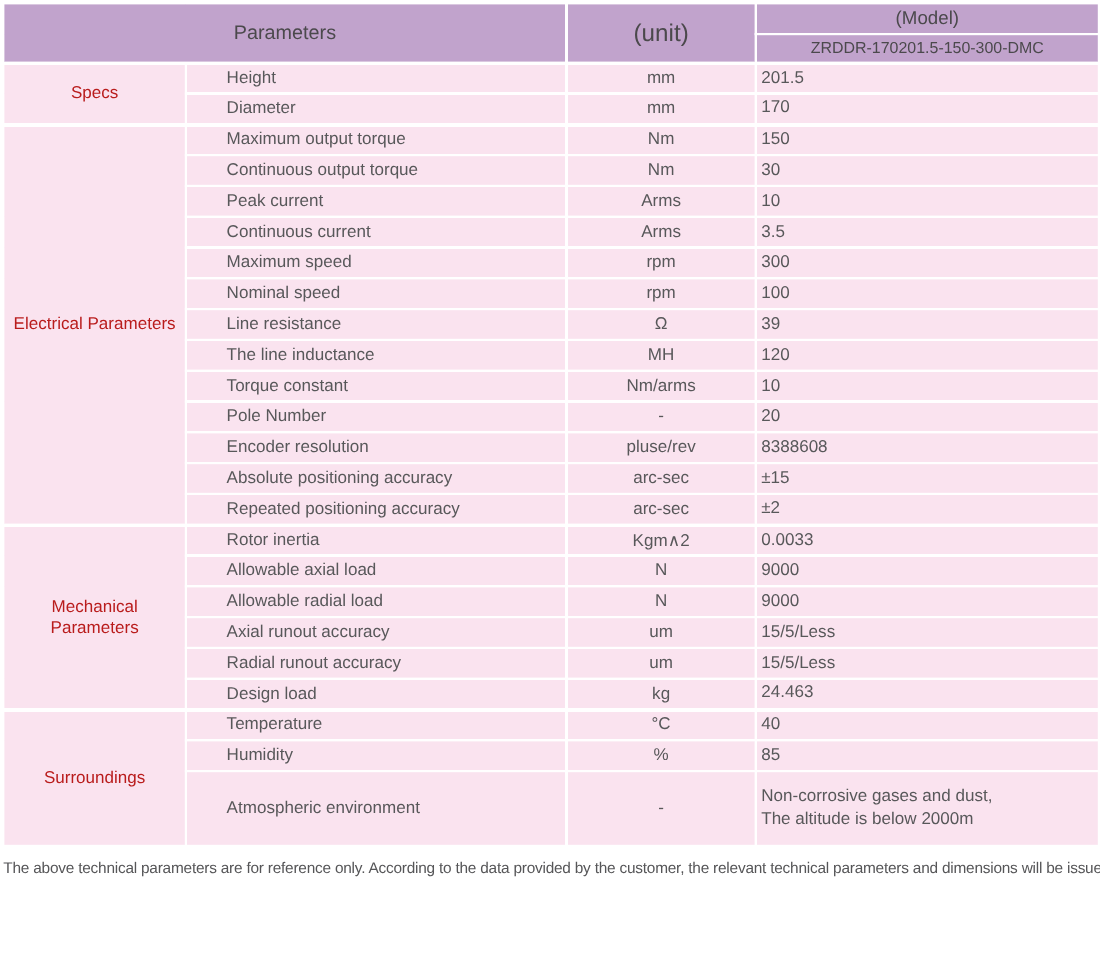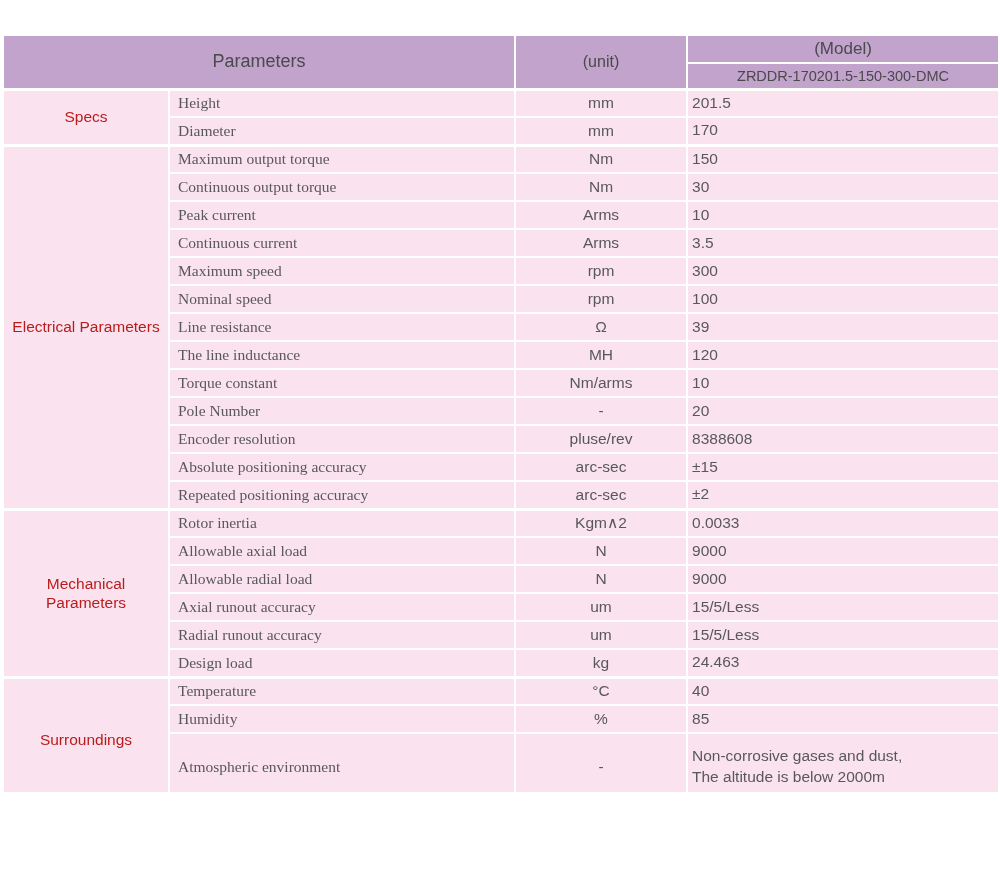--- a/index.html
+++ b/index.html
@@ -4,25 +4,24 @@
 <style>
   html,body{
     margin:0;
     padding:0;
     background:#ffffff;
     font-family:"Liberation Sans","DejaVu Sans",sans-serif;
     color:#58585a;
   }
   .page{
     width:1000px;
-    height:760px;
+    height:884px;
     box-sizing:border-box;
     padding:2px;
     background:#ffffff;
-    margin-top:32px;
   }
   table.spec-table{
     border-collapse:collapse;
     table-layout:fixed;
     width:996px;
   }
   col.c-group{width:166px;}
   col.c-param{width:346px;}
   col.c-unit{width:172px;}
   col.c-value{width:312px;}
@@ -35,39 +34,39 @@
     overflow:hidden;
   }
 
   
   .spec-table thead th{
     background:#c1a3cc;
     color:#4b494c;
     text-align:center;
   }
   th.hdr-parameters{font-size:18px;height:28px;}
-  th.hdr-unit{font-size:16px;}
+  th.hdr-unit{font-size:22px;}
   th.hdr-model{font-size:17px;height:28px;}
   th.hdr-model-number{font-size:14.5px;height:26px;}
 
   
   .spec-table tbody th.group-cell{
     background:#fae3ef;
     text-align:center;
     font-size:15.5px;
     color:#b91c1c;
     line-height:1.25;
   }
   .spec-table tbody td{
     background:#fae3ef;
     height:28px;
     font-size:15.5px;
     color:#58585a;
   }
-  td.param-cell{text-align:left;padding-left:8px;font-family:Liberation Serif, serif;}
+  td.param-cell{text-align:left;padding-left:36px;}
   td.unit-cell{text-align:center;}
   td.value-cell{text-align:left;white-space:pre-line;line-height:1.35;}
   tr.section-start th,tr.section-start td{border-top:3px solid #ffffff;}
   tr.row-tall td{height:68px;}
 
   .footnote{
     margin-top:11px;
     padding-left:1px;
     font-size:14px;
     letter-spacing:-0.2px;

